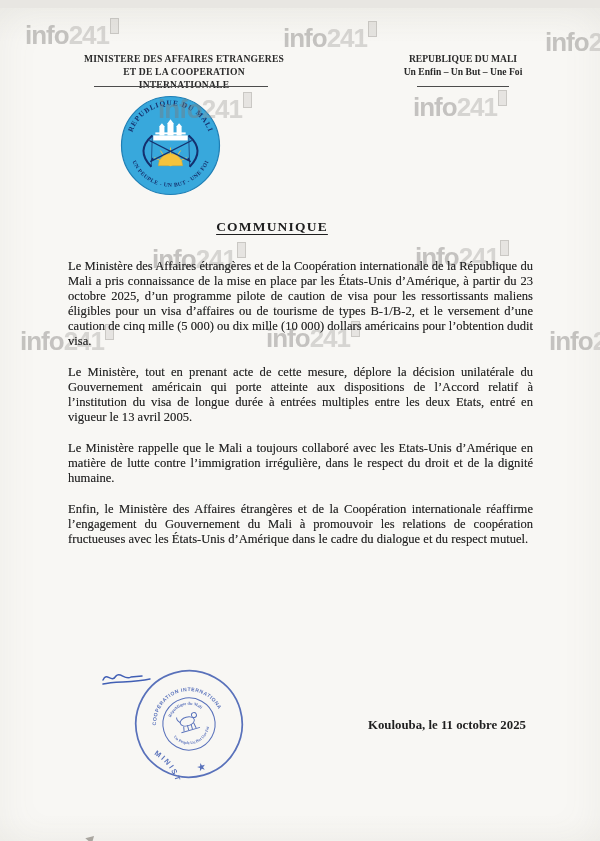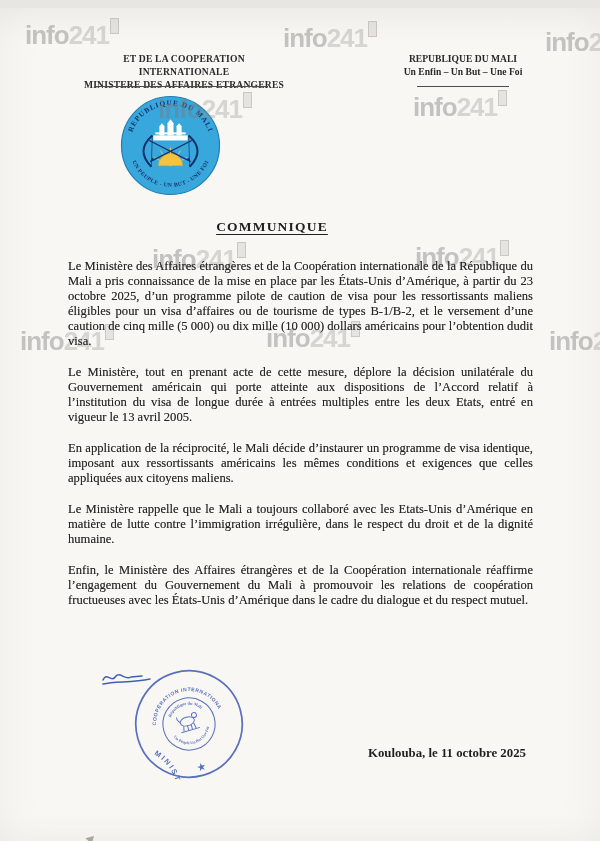--- a/index.html
+++ b/index.html
@@ -23,21 +23,21 @@
   .logo{position:absolute;left:120px;top:87px;width:101px;height:101px;}
   
   .title{position:absolute;left:0;top:211px;width:544px;text-align:center;
     font-weight:bold;font-size:13.5px;letter-spacing:1.2px;
     text-decoration:underline;text-underline-offset:3px;color:#1e1e1e;}
   
   .body{position:absolute;left:68px;top:251px;width:465px;z-index:3;}
   .body p{margin:0 0 16px 0;font-size:12.6px;line-height:15px;text-align:justify;
     color:#262626;text-shadow:0 0 .4px rgba(45,45,45,.5);}
   
-  .dateline{position:absolute;left:368px;top:738px;width:190px;font-weight:bold;
+  .dateline{position:absolute;left:368px;top:710px;width:190px;font-weight:bold;
     font-size:12.8px;color:#1f1f1f;z-index:3;font-family:Liberation Serif, serif;}
   
   .sig{position:absolute;left:100px;top:661px;z-index:4;}
   .stamp{position:absolute;left:126px;top:658px;width:126px;height:116px;z-index:4;opacity:.92;}
   
   .wm{position:absolute;z-index:2;font-family:"Liberation Sans","DejaVu Sans",sans-serif;
     font-weight:bold;font-size:26px;letter-spacing:-1px;white-space:nowrap;user-select:none;}
   .wm-info{color:rgba(125,122,118,.42);}
   .wm-num{color:rgba(150,147,143,.34);}
   .wm-box{display:inline-block;width:7px;height:14px;margin-left:1px;
@@ -62,22 +62,22 @@
   <div class="wm wm-3"><span class="wm-info">info</span><span class="wm-num">241</span></div>
   <div class="wm wm-4"><span class="wm-info">info</span><span class="wm-num">241</span><span class="wm-box"></span></div>
   <div class="wm wm-5"><span class="wm-info">info</span><span class="wm-num">241</span><span class="wm-box"></span></div>
   <div class="wm wm-6"><span class="wm-info">info</span><span class="wm-num">241</span><span class="wm-box"></span></div>
   <div class="wm wm-7"><span class="wm-info">info</span><span class="wm-num">241</span><span class="wm-box"></span></div>
   <div class="wm wm-8"><span class="wm-info">info</span><span class="wm-num">241</span><span class="wm-box"></span></div>
   <div class="wm wm-9"><span class="wm-info">info</span><span class="wm-num">241</span><span class="wm-box"></span></div>
   <div class="wm wm-10"><span class="wm-info">info</span><span class="wm-num">241</span></div>
 
   <div class="hdr-left">
+    <div>MINISTERE DES AFFAIRES ETRANGERES</div>
     <div>ET DE LA COOPERATION INTERNATIONALE</div>
-    <div>MINISTERE DES AFFAIRES ETRANGERES</div>
   </div>
   <div class="rule rule-left"></div>
 
   <div class="hdr-right">
     <div>REPUBLIQUE DU MALI</div>
     <div>Un Enfin – Un But – Une Foi</div>
   </div>
   <div class="rule rule-right"></div>
 
   <svg class="logo" viewBox="0 0 100 100">
@@ -122,21 +122,20 @@
     <text font-family="Liberation Serif,serif" font-size="5.6" font-weight="bold" fill="#16316e" letter-spacing="0.4">
       <textPath href="#lgBot" startOffset="50%" text-anchor="middle">UN PEUPLE - UN BUT - UNE FOI</textPath>
     </text>
   </svg>
 
   <div class="title">COMMUNIQUE</div>
 
   <div class="body">
     <p>Le Ministère des Affaires étrangères et de la Coopération internationale de la République du Mali a pris connaissance de la mise en place par les États-Unis d’Amérique, à partir du 23 octobre 2025, d’un programme pilote de caution de visa pour les ressortissants maliens éligibles pour un visa d’affaires ou de tourisme de types B-1/B-2, et le versement d’une caution de cinq mille (5&nbsp;000) ou dix mille (10&nbsp;000) dollars américains pour l’obtention dudit visa.</p>
     <p>Le Ministère, tout en prenant acte de cette mesure, déplore la décision unilatérale du Gouvernement américain qui porte atteinte aux dispositions de l’Accord relatif à l’institution du visa de longue durée à entrées multiples entre les deux Etats, entré en vigueur le 13 avril 2005.</p>
-    <p>En application de la réciprocité, le Mali décide d’instaurer un programme de visa identique, imposant aux ressortissants américains les mêmes conditions et exigences que celles appliquées aux citoyens maliens.</p>
     <p>Le Ministère rappelle que le Mali a toujours collaboré avec les Etats-Unis d’Amérique en matière de lutte contre l’immigration irrégulière, dans le respect du droit et de la dignité humaine.</p>
     <p>Enfin, le Ministère des Affaires étrangères et de la Coopération internationale réaffirme l’engagement du Gouvernement du Mali à promouvoir les relations de coopération fructueuses avec les États-Unis d’Amérique dans le cadre du dialogue et du respect mutuel.</p>
   </div>
 
   <svg class="sig" width="58" height="20" viewBox="0 0 58 20">
     <g stroke="#2e4fae" fill="none" stroke-width="1.5" stroke-linecap="round" opacity="0.9">
       <path d="M 3,11 C 7,2 11,15 16,7 C 20,2 25,12 31,8 L 42,7"></path>
       <path d="M 3,15 C 15,12 32,14 50,10"></path>
     </g>
   </svg>

